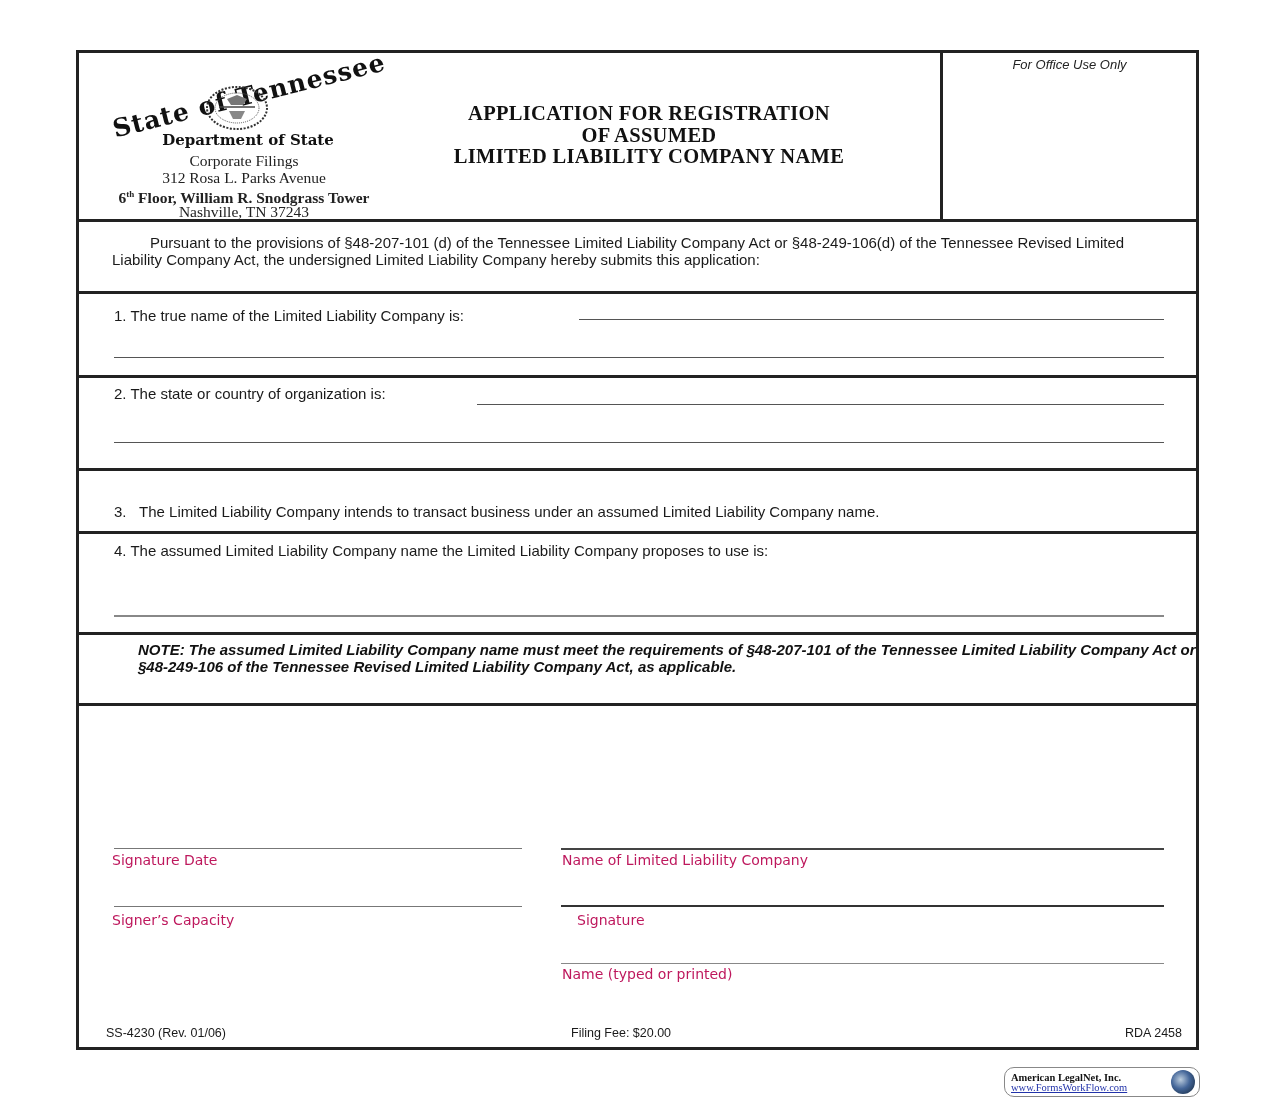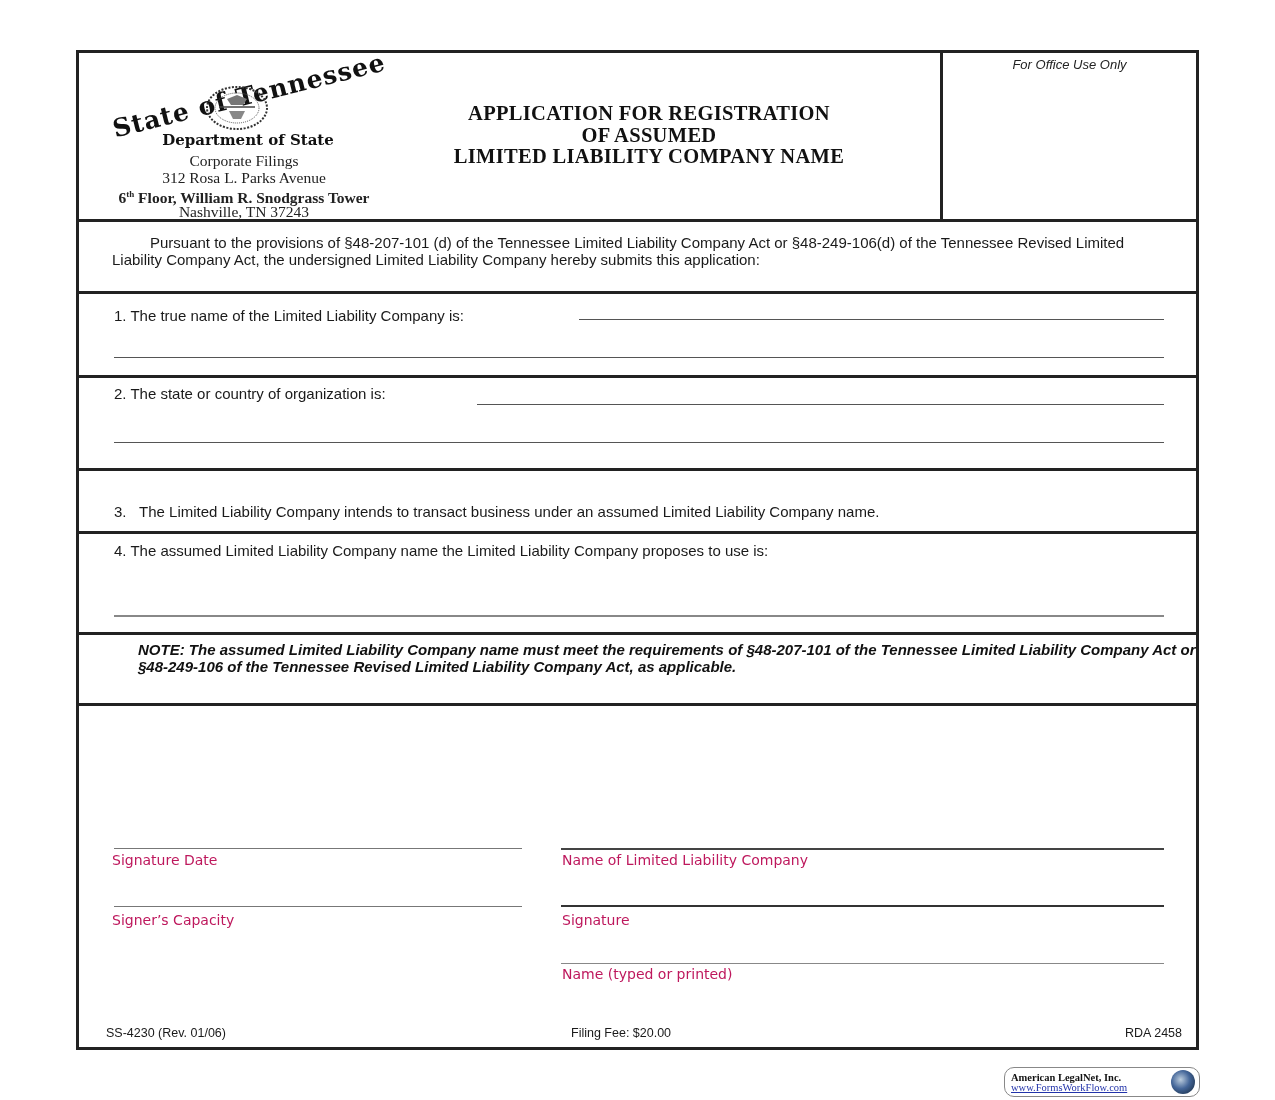--- a/index.html
+++ b/index.html
@@ -88,21 +88,21 @@
   <div class="abs note">NOTE:   The assumed Limited Liability Company name must meet the requirements of §48-207-101 of the Tennessee Limited Liability Company Act or §48-249-106 of the Tennessee Revised Limited Liability Company Act, as applicable.</div>
 
   <div class="rule" style="left:35px; top:795px; width:408px; background:#777;"></div>
   <div class="abs sig-label" style="left:33px; top:799px;">Signature Date</div>
   <div class="rule" style="left:35px; top:853px; width:408px; background:#777;"></div>
   <div class="abs sig-label" style="left:33px; top:859px;">Signer’s Capacity</div>
 
   <div class="rule thick" style="left:482px; top:795px; width:603px; background:#444;"></div>
   <div class="abs sig-label" style="left:483px; top:799px;">Name of Limited Liability Company</div>
   <div class="rule thick" style="left:482px; top:852px; width:603px; background:#333;"></div>
-  <div class="abs sig-label" style="left:483px; top:859px;">Signature</div>
+  <div class="abs sig-label" style="left:498px; top:859px;">Signature</div>
   <div class="rule" style="left:482px; top:910px; width:603px; background:#888;"></div>
   <div class="abs sig-label" style="left:483px; top:913px;">Name (typed or printed)</div>
 
   <div class="abs footer-text" style="left:27px; top:973px;">SS-4230 (Rev. 01/06)</div>
   <div class="abs footer-text" style="left:492px; top:973px;">Filing Fee: $20.00</div>
   <div class="abs footer-text" style="right:14px; top:973px;">RDA 2458</div>
 </div>
 
 <div class="badge">
   <span class="name">American LegalNet, Inc.</span>

